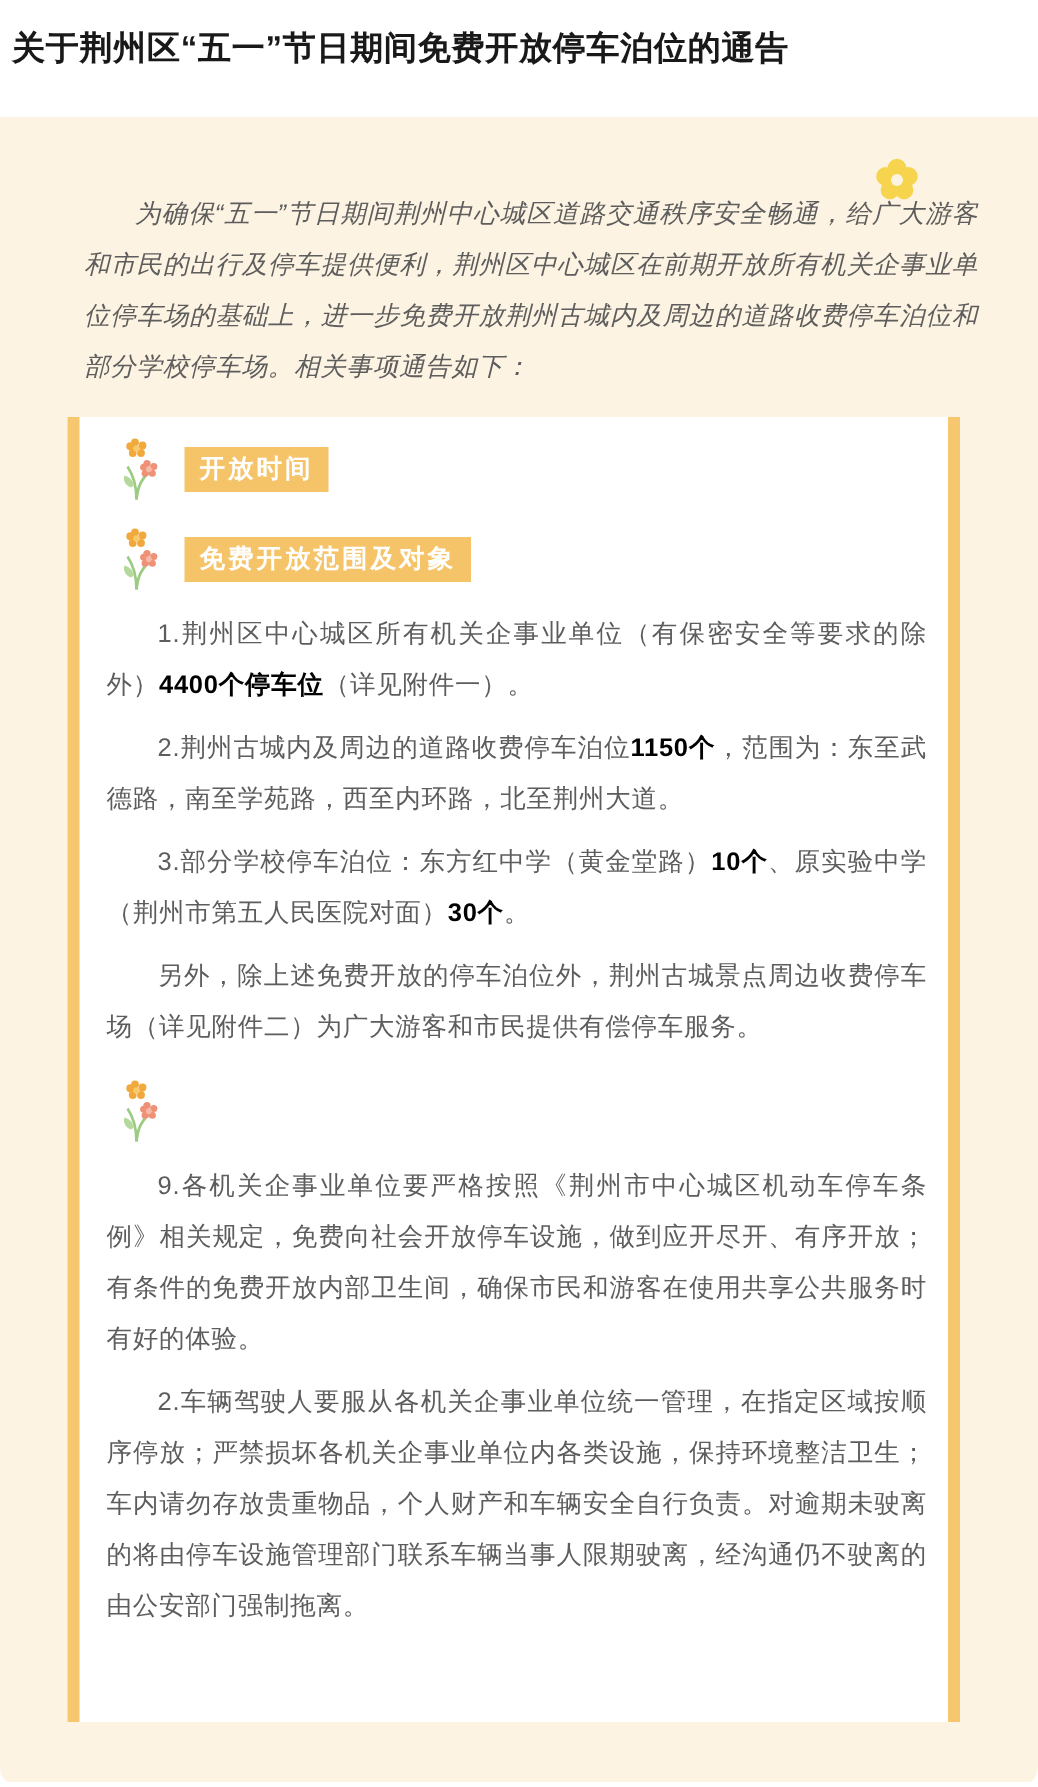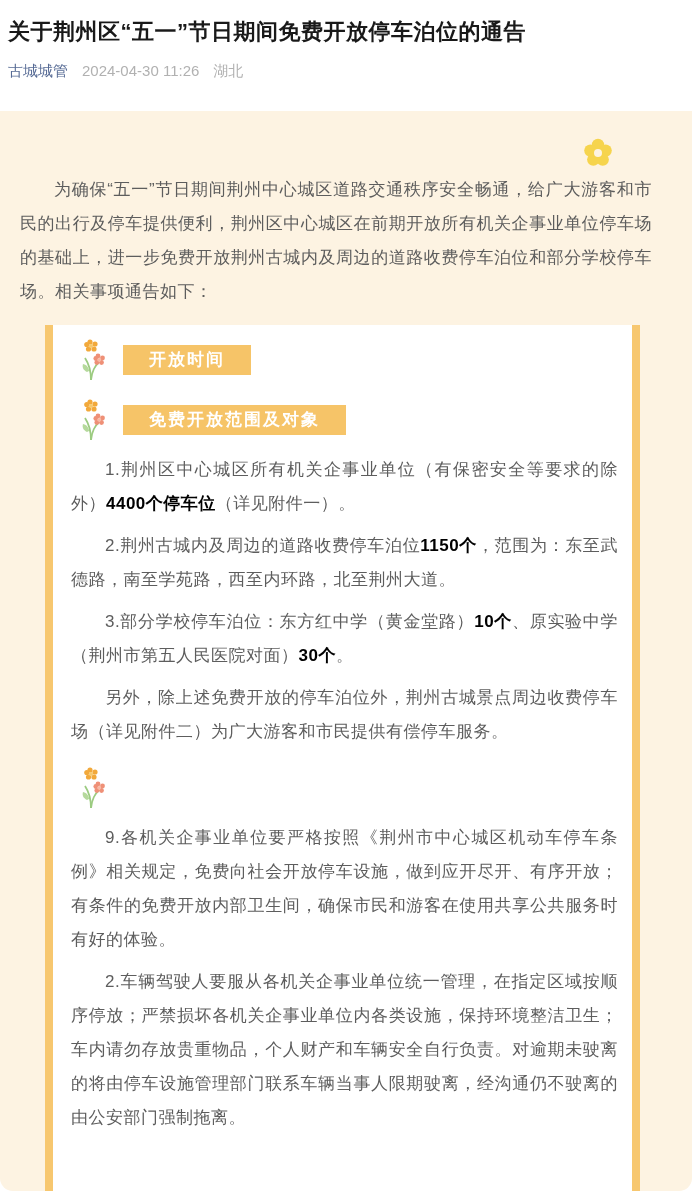--- a/index.html
+++ b/index.html
@@ -51,28 +51,29 @@
     padding-bottom: 40px;
   }
   .big-flower {
     position: absolute;
     top: 26px;
     right: 78px;
     width: 32px;
     height: 32px;
   }
   .intro {
-    margin: 0 40px 16px 20px;
-    padding-top: 62px;
+    margin: 0 40px 16px 56px;
+    padding-top: 48px;
     font-size: 17px;
     line-height: 34px;
     color: #5d5d5d;
     text-align: justify;
     text-indent: 2em;
     letter-spacing: 0.5px;
+    font-style: italic;
   }
   
   .card {
     margin: 0 52px 0 45px;
     background: #ffffff;
     border-left: 8px solid #f7c76f;
     border-right: 8px solid #f7c76f;
     box-sizing: border-box;
     padding: 14px 14px 60px 18px;
     min-height: 860px;
@@ -90,21 +91,21 @@
     height: 44px;
     flex: 0 0 auto;
   }
   .badge {
     display: inline-block;
     background: #f6c468;
     color: #ffffff;
     font-size: 17px;
     font-weight: bold;
     letter-spacing: 2px;
-    padding: 6px 26px;
+    padding: 6px 10px;
     line-height: 18px;
   }
   .body-p {
     margin: 8px 0 0 0;
     font-size: 17px;
     line-height: 34px;
     color: #5d5d5d;
     text-align: justify;
     text-indent: 2em;
     letter-spacing: 0.5px;
@@ -115,25 +116,20 @@
     font-weight: bold;
   }
 </style>
 </head>
 <body>
 
 <div class="page">
 
   <header class="article-header">
     <h1 class="article-title">关于荆州区“五一”节日期间免费开放停车泊位的通告</h1>
-    <div class="byline">
-      <a class="author">古城城管</a>
-      <span class="meta">2024-04-30 11:26</span>
-      <span class="meta">湖北</span>
-    </div>
   </header>
 
   <section class="content">
 
     <span class="big-flower">
       <svg viewBox="0 0 32 32" width="32" height="32">
         <g fill="#f6d44d">
           <circle cx="16" cy="8" r="6.2"></circle>
           <circle cx="23.6" cy="13.6" r="6.2"></circle>
           <circle cx="20.7" cy="22.6" r="6.2"></circle>

